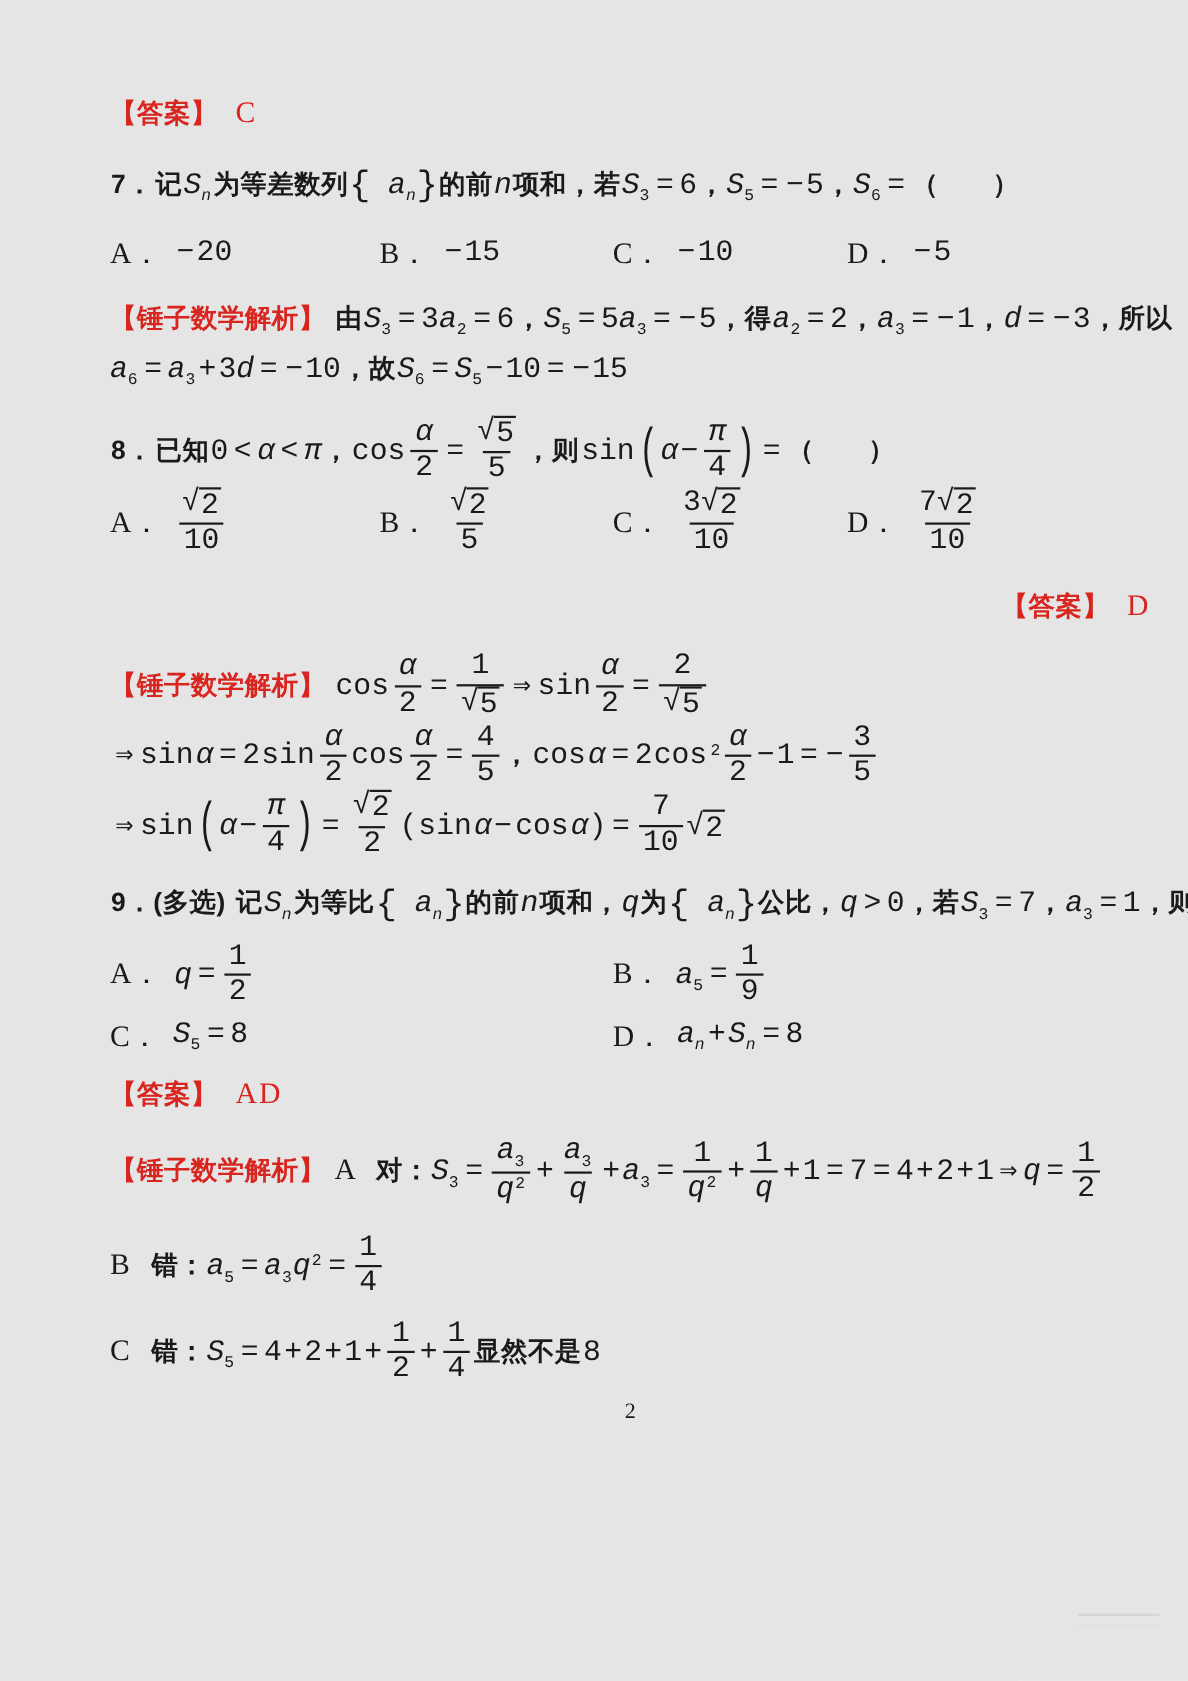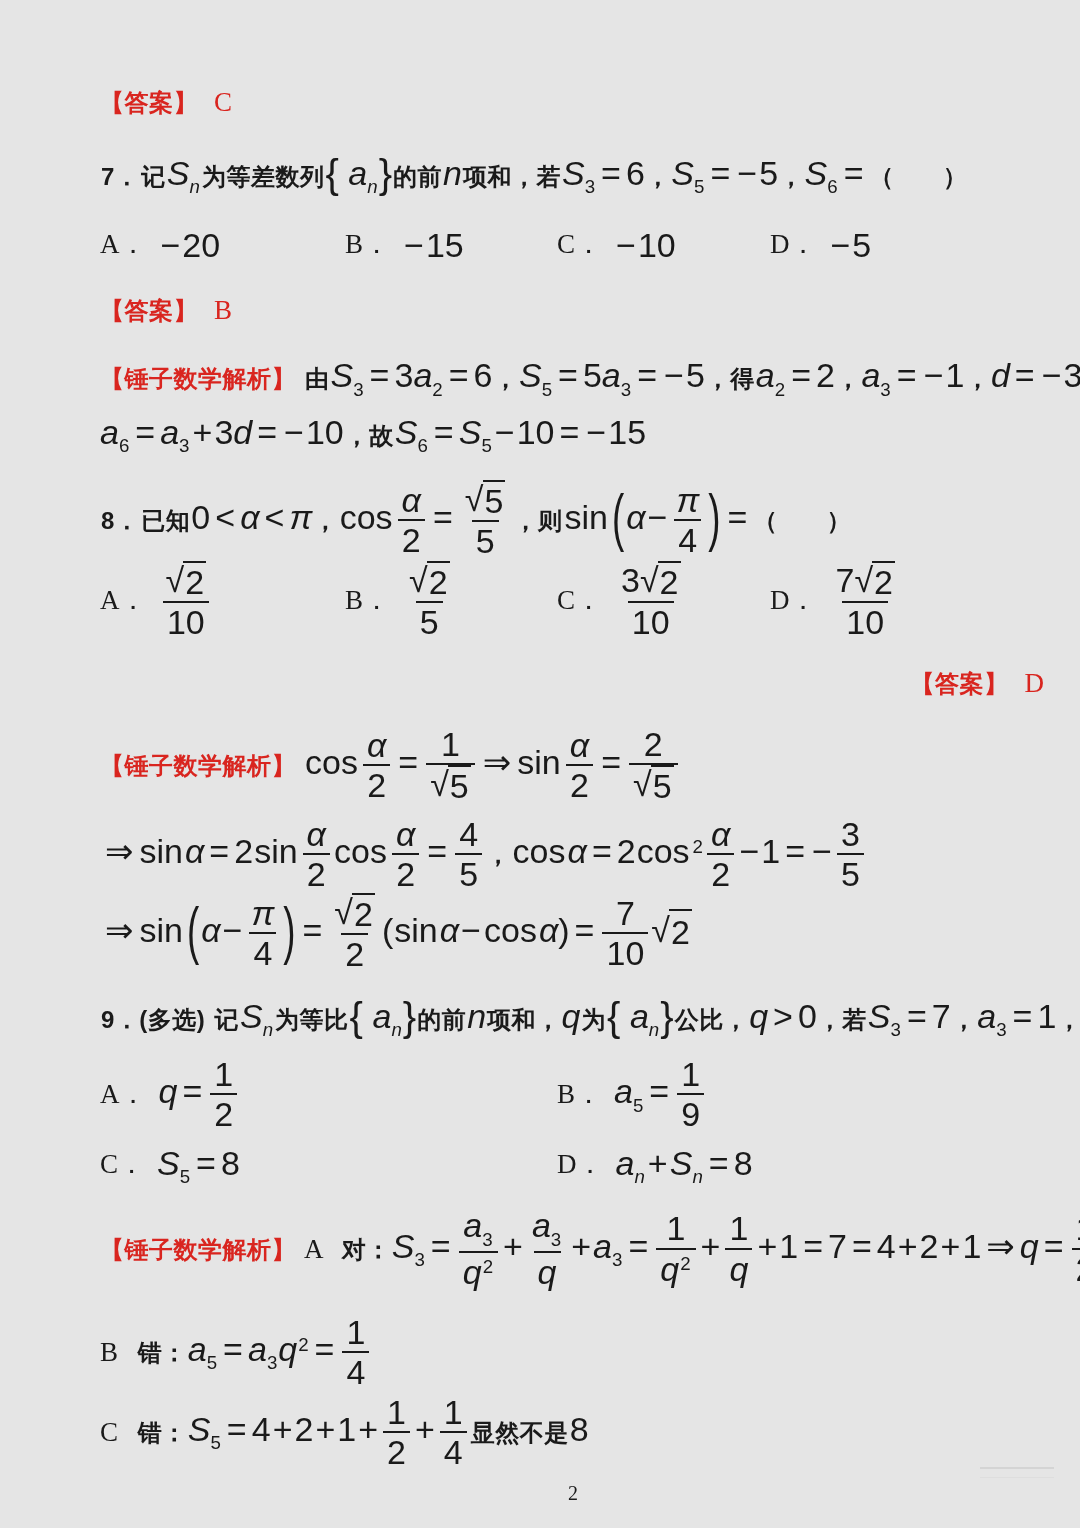--- a/index.html
+++ b/index.html
@@ -9,21 +9,21 @@
   .content{padding:86px 34px 0 100px}
   .row{white-space:nowrap;line-height:1.25}
   
   .zh{font-size:24px;font-weight:600;margin:0 1px;letter-spacing:.5px}
   .zh.b{font-weight:800}
   .red{color:#d9251f;font-size:24px;font-weight:800;margin-right:8px;letter-spacing:.5px}
   .ansv{color:#d9251f;font-family:"Liberation Serif","DejaVu Serif",serif;
         font-size:27px;margin-left:8px;letter-spacing:2px}
   .mlabel{font-family:"Liberation Serif","DejaVu Serif",serif;font-size:27px;margin-right:12px}
   
-  .math{font-family:Liberation Sans, sans-serif;font-size:34px}
+  .math{font-family:Liberation Mono, monospace;font-size:27px}
   .math .v{font-style:italic}
   .fn{margin:0 2px 0 1px}
   .op{margin:0 5px}
   .opn{margin:0 2px}
   sub.ms{font-size:.55em;vertical-align:-0.45em;margin-right:1px}
   sup.mss{font-size:.55em;vertical-align:.55em;margin:0 1px}
   .frac{display:inline-flex;flex-direction:column;align-items:center;vertical-align:middle;
         line-height:1.12;margin:0 3px;text-align:center}
   .frac .num,.frac .den{display:block;padding:0 4px}
   .frac .den{border-top:2px solid #1a1a1a}
@@ -59,21 +59,20 @@
         </div>
         <div class="opt">
           <span class="mlabel">C．</span>
           <span class="math"><span class="opn">−</span>10</span>
         </div>
         <div class="opt">
           <span class="mlabel">D．</span>
           <span class="math"><span class="opn">−</span>5</span>
         </div>
       </div>
-      <div class="row answer" style="margin-bottom: 26px;"><span class="red">【答案】</span><span class="ansv">B</span></div>
       <div class="row line" style="margin-bottom: 10px;"><span class="red">【锤子数学解析】</span><span class="zh">由</span><span class="math"><i class="v">S</i><sub class="ms">3</sub><span class="op">=</span>3<i class="v">a</i><sub class="ms">2</sub><span class="op">=</span>6</span><span class="zh">，</span><span class="math"><i class="v">S</i><sub class="ms">5</sub><span class="op">=</span>5<i class="v">a</i><sub class="ms">3</sub><span class="op">=</span><span class="opn">−</span>5</span><span class="zh">，得</span><span class="math"><i class="v">a</i><sub class="ms">2</sub><span class="op">=</span>2</span><span class="zh">，</span><span class="math"><i class="v">a</i><sub class="ms">3</sub><span class="op">=</span><span class="opn">−</span>1</span><span class="zh">，</span><span class="math"><i class="v">d</i><span class="op">=</span><span class="opn">−</span>3</span><span class="zh">，所以</span></div>
       <div class="row line" style="margin-bottom: 22px;"><span class="math"><i class="v">a</i><sub class="ms">6</sub><span class="op">=</span><i class="v">a</i><sub class="ms">3</sub><span class="opn">+</span>3<i class="v">d</i><span class="op">=</span><span class="opn">−</span>10</span><span class="zh">，故</span><span class="math"><i class="v">S</i><sub class="ms">6</sub><span class="op">=</span><i class="v">S</i><sub class="ms">5</sub><span class="opn">−</span>10<span class="op">=</span><span class="opn">−</span>15</span></div>
       <div class="row line" style="margin-bottom: 1px;"><span class="zh b">8．</span><span class="zh">已知</span><span class="math">0<span class="op">&lt;</span><i class="v">α</i><span class="op">&lt;</span><i class="v">π</i></span><span class="zh">，</span><span class="math"><span class="fn">cos</span><span class="frac">
             <span class="num"><i class="v">α</i></span>
             <span class="den">2</span>
           </span><span class="op">=</span><span class="frac">
             <span class="num"><span class="sqrt">
                 <span class="srad">√</span>
                 <span class="rcand">5</span>
               </span></span>
@@ -118,21 +117,21 @@
           <span class="math"><span class="frac">
               <span class="num">7<span class="sqrt">
                   <span class="srad">√</span>
                   <span class="rcand">2</span>
                 </span></span>
               <span class="den">10</span>
             </span></span>
         </div>
       </div>
       <div class="row answer" style="margin-bottom: 24px; text-align: right;"><span class="red">【答案】</span><span class="ansv">D</span></div>
-      <div class="row line" style="margin-bottom: 10px;"><span class="red">【锤子数学解析】</span><span class="math"><span class="fn">cos</span><span class="frac">
+      <div class="row line" style=""><span class="red">【锤子数学解析】</span><span class="math"><span class="fn">cos</span><span class="frac">
             <span class="num"><i class="v">α</i></span>
             <span class="den">2</span>
           </span><span class="op">=</span><span class="frac">
             <span class="num">1</span>
             <span class="den"><span class="sqrt">
                 <span class="srad">√</span>
                 <span class="rcand">5</span>
               </span></span>
           </span><span class="op">⇒</span><span class="fn">sin</span><span class="frac">
             <span class="num"><i class="v">α</i></span>
@@ -196,37 +195,38 @@
       <div class="row cols2" style="margin-bottom: 18px;">
         <div class="opt">
           <span class="mlabel">C．</span>
           <span class="math"><i class="v">S</i><sub class="ms">5</sub><span class="op">=</span>8</span>
         </div>
         <div class="opt">
           <span class="mlabel">D．</span>
           <span class="math"><i class="v">a</i><sub class="ms"><i class="v">n</i></sub><span class="opn">+</span><i class="v">S</i><sub class="ms"><i class="v">n</i></sub><span class="op">=</span>8</span>
         </div>
       </div>
+      <div class="row answer" style="margin-bottom: 20px;"><span class="red">【答案】</span><span class="ansv">AD</span></div>
       <div class="row line" style="margin-bottom: 22px;"><span class="red">【锤子数学解析】</span><span class="mlabel">A </span><span class="zh">对：</span><span class="math"><i class="v">S</i><sub class="ms">3</sub><span class="op">=</span><span class="frac">
             <span class="num"><i class="v">a</i><sub class="ms">3</sub></span>
             <span class="den"><i class="v">q</i><sup class="mss">2</sup></span>
           </span><span class="opn">+</span><span class="frac">
             <span class="num"><i class="v">a</i><sub class="ms">3</sub></span>
             <span class="den"><i class="v">q</i></span>
           </span><span class="opn">+</span><i class="v">a</i><sub class="ms">3</sub><span class="op">=</span><span class="frac">
             <span class="num">1</span>
             <span class="den"><i class="v">q</i><sup class="mss">2</sup></span>
           </span><span class="opn">+</span><span class="frac">
             <span class="num">1</span>
             <span class="den"><i class="v">q</i></span>
           </span><span class="opn">+</span>1<span class="op">=</span>7<span class="op">=</span>4<span class="opn">+</span>2<span class="opn">+</span>1<span class="op">⇒</span><i class="v">q</i><span class="op">=</span><span class="frac">
             <span class="num">1</span>
             <span class="den">2</span>
           </span></span></div>
-      <div class="row line" style="margin-bottom: 2px;"><span class="mlabel">B </span><span class="zh">错：</span><span class="math"><i class="v">a</i><sub class="ms">5</sub><span class="op">=</span><i class="v">a</i><sub class="ms">3</sub><i class="v">q</i><sup class="mss">2</sup><span class="op">=</span><span class="frac">
+      <div class="row line" style="margin-bottom: 16px;"><span class="mlabel">B </span><span class="zh">错：</span><span class="math"><i class="v">a</i><sub class="ms">5</sub><span class="op">=</span><i class="v">a</i><sub class="ms">3</sub><i class="v">q</i><sup class="mss">2</sup><span class="op">=</span><span class="frac">
             <span class="num">1</span>
             <span class="den">4</span>
           </span></span></div>
       <div class="row line" style="margin-bottom: 10px;"><span class="mlabel">C </span><span class="zh">错：</span><span class="math"><i class="v">S</i><sub class="ms">5</sub><span class="op">=</span>4<span class="opn">+</span>2<span class="opn">+</span>1<span class="opn">+</span><span class="frac">
             <span class="num">1</span>
             <span class="den">2</span>
           </span><span class="opn">+</span><span class="frac">
             <span class="num">1</span>
             <span class="den">4</span>
           </span></span><span class="zh">显然不是</span><span class="math">8</span></div>

